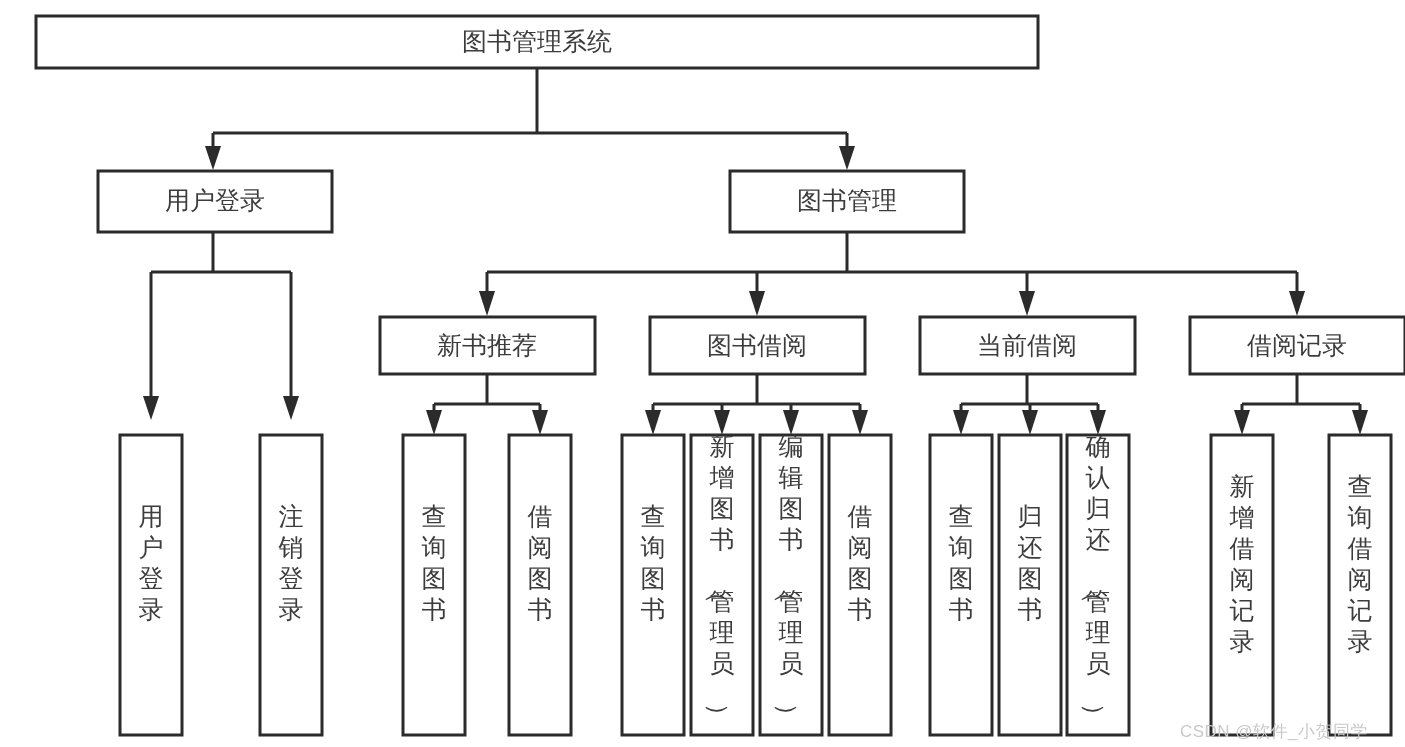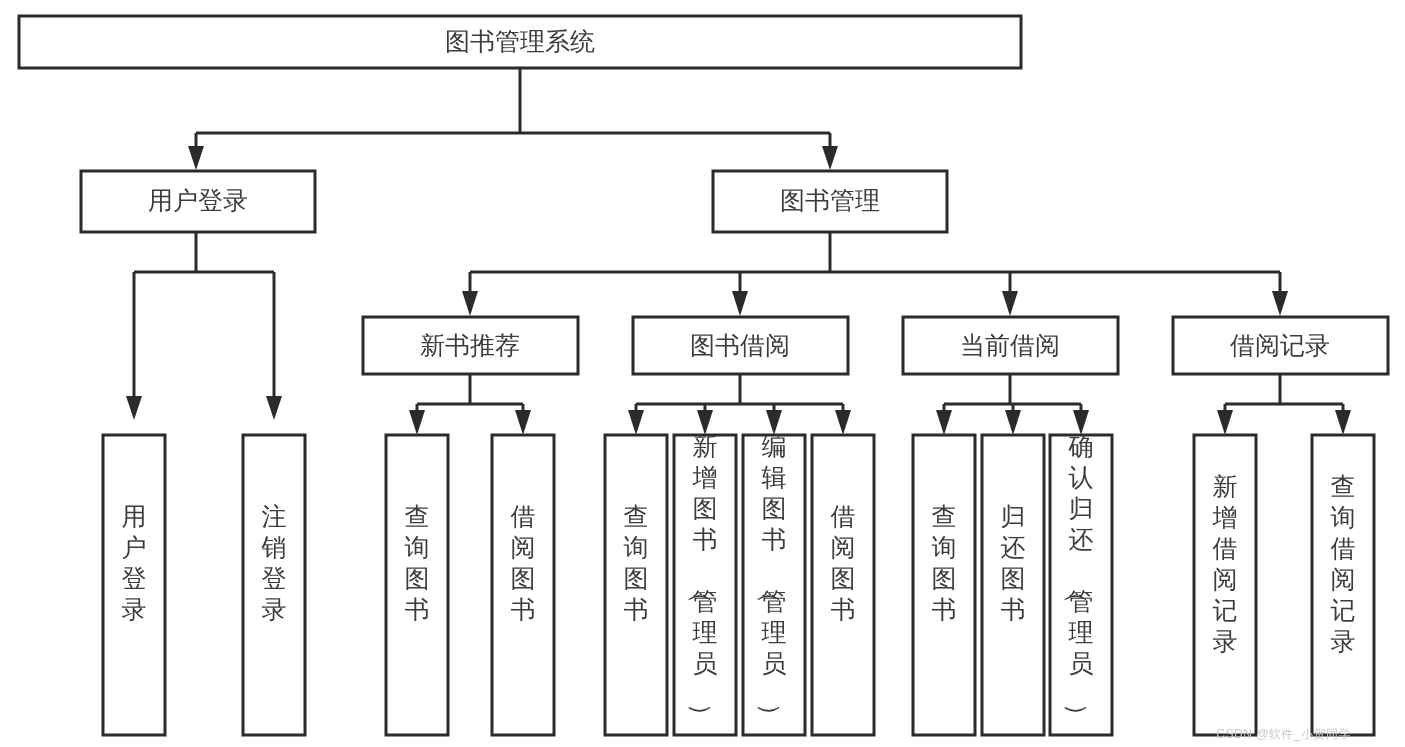--- a/index.html
+++ b/index.html
@@ -9,21 +9,21 @@
   }
   body {
     width: 1405px;
     height: 747px;
     font-family: "Liberation Sans", sans-serif;
     overflow: hidden;
     position: relative;
   }
   #diagram-root {
     position: absolute;
-    left: 0;
+    left: 17px;
     top: 0;
     width: 1359px;
     height: 747px;
   }
   svg#flow {
     display: block;
     width: 1405px;
     height: 747px;
   }
   .node-box {
@@ -55,21 +55,21 @@
     fill: #3c3c3c;
     font-family: "Liberation Sans", sans-serif;
     font-size: 25px;
     text-anchor: middle;
   }
   .watermark {
     position: absolute;
     right: 8px;
     bottom: 4px;
     color: #c9c9c9;
-    font-size: 12px;
+    font-size: 17px;
     font-family: "Liberation Sans", sans-serif;
     white-space: nowrap;
     letter-spacing: 0.5px;
   }
 </style>
 </head>
 <body>
 
 <div id="diagram-root">
   <svg id="flow" viewBox="0 0 1405 747" xmlns="http://www.w3.org/2000/svg">

